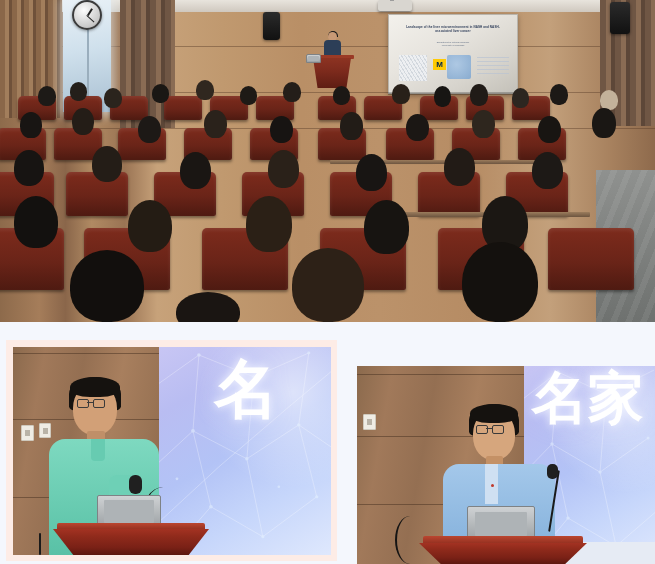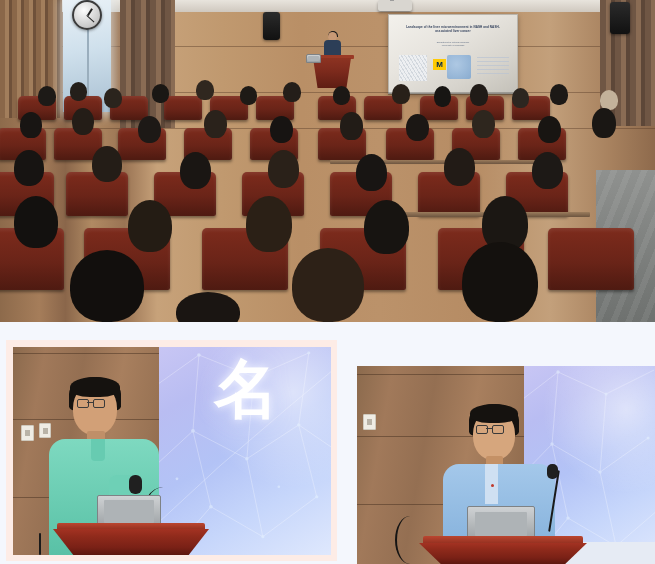--- a/index.html
+++ b/index.html
@@ -435,20 +435,21 @@
           <circle cx="34" cy="6" r="1.7"></circle>
             <circle cx="82" cy="28" r="1.5"></circle>
             <circle cx="28" cy="78" r="1.7"></circle>
           <circle cx="76" cy="106" r="1.6"></circle>
             <circle cx="44" cy="152" r="1.7"></circle>
             <circle cx="92" cy="180" r="1.5"></circle>
           <circle cx="124" cy="72" r="1.5"></circle>
             <circle cx="14" cy="124" r="1.3"></circle>
         </g>
       </svg>
+      <div class="cjk" style="left:6%;top:4px;font-size:56px;white-space:nowrap;">名家</div>
     </div>
 
     <div style="position:absolute;left:56%;bottom:0;width:44%;height:22px;background:#e6ebf4"></div>
 
     <div class="person">
       <div class="hair" style="left:112px;top:38px;width:50px;height:32px"></div>
       <div class="head" style="left:116px;top:44px;width:42px;height:50px;background:#d6a67d"></div>
       <div class="hair" style="left:113px;top:38px;width:48px;height:19px;border-radius:50% 50% 40% 40%"></div>
       <div class="glasses" style="left:119px;top:59px">
         <i style="left:0;top:0"></i>

